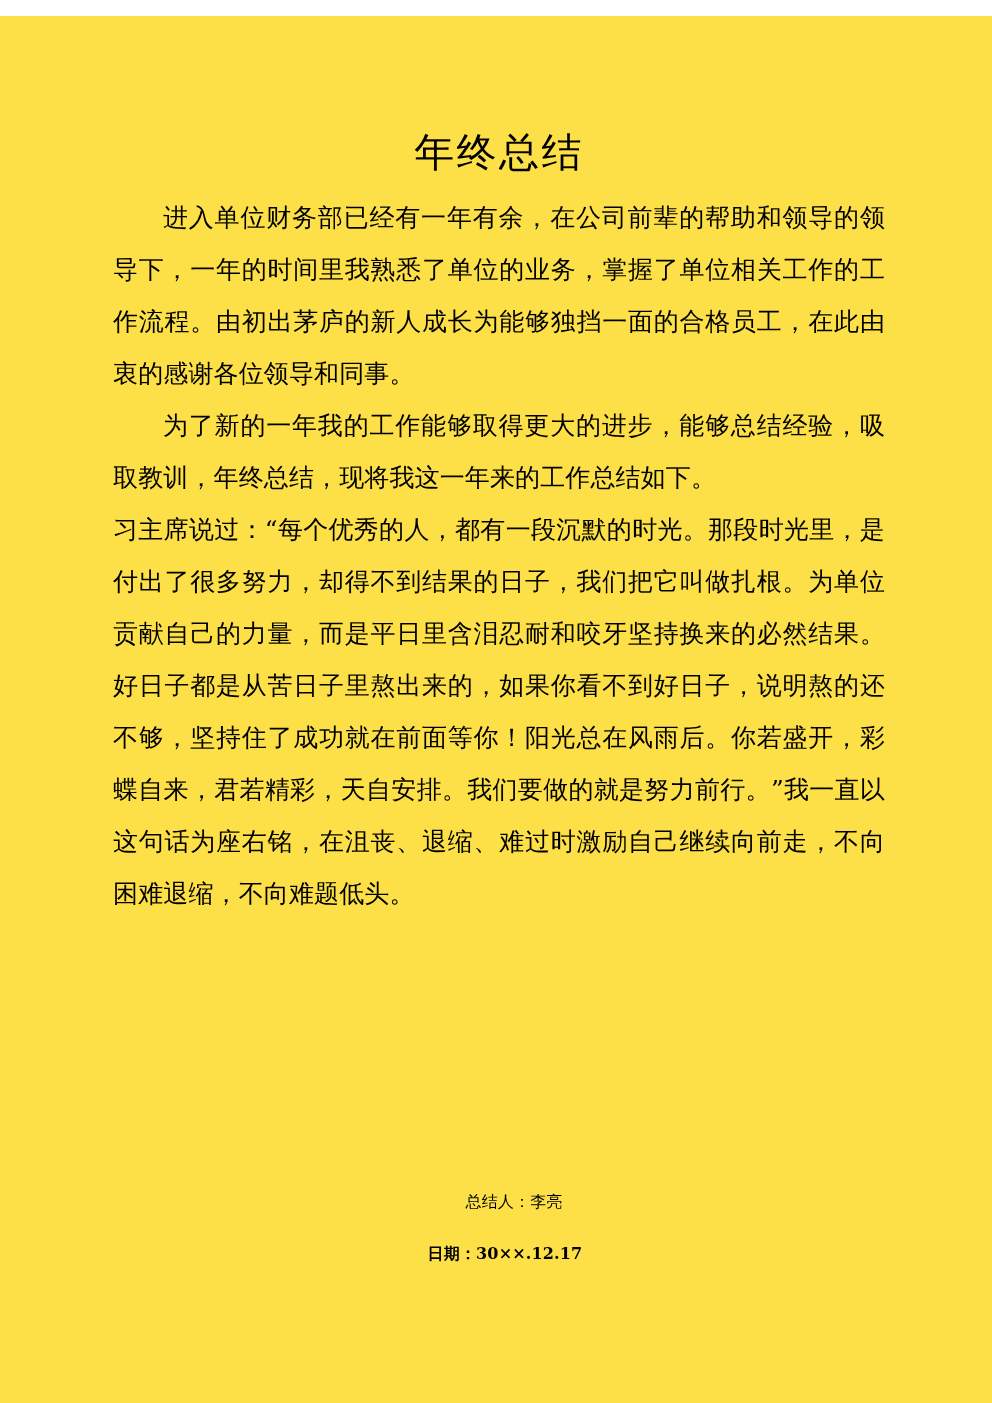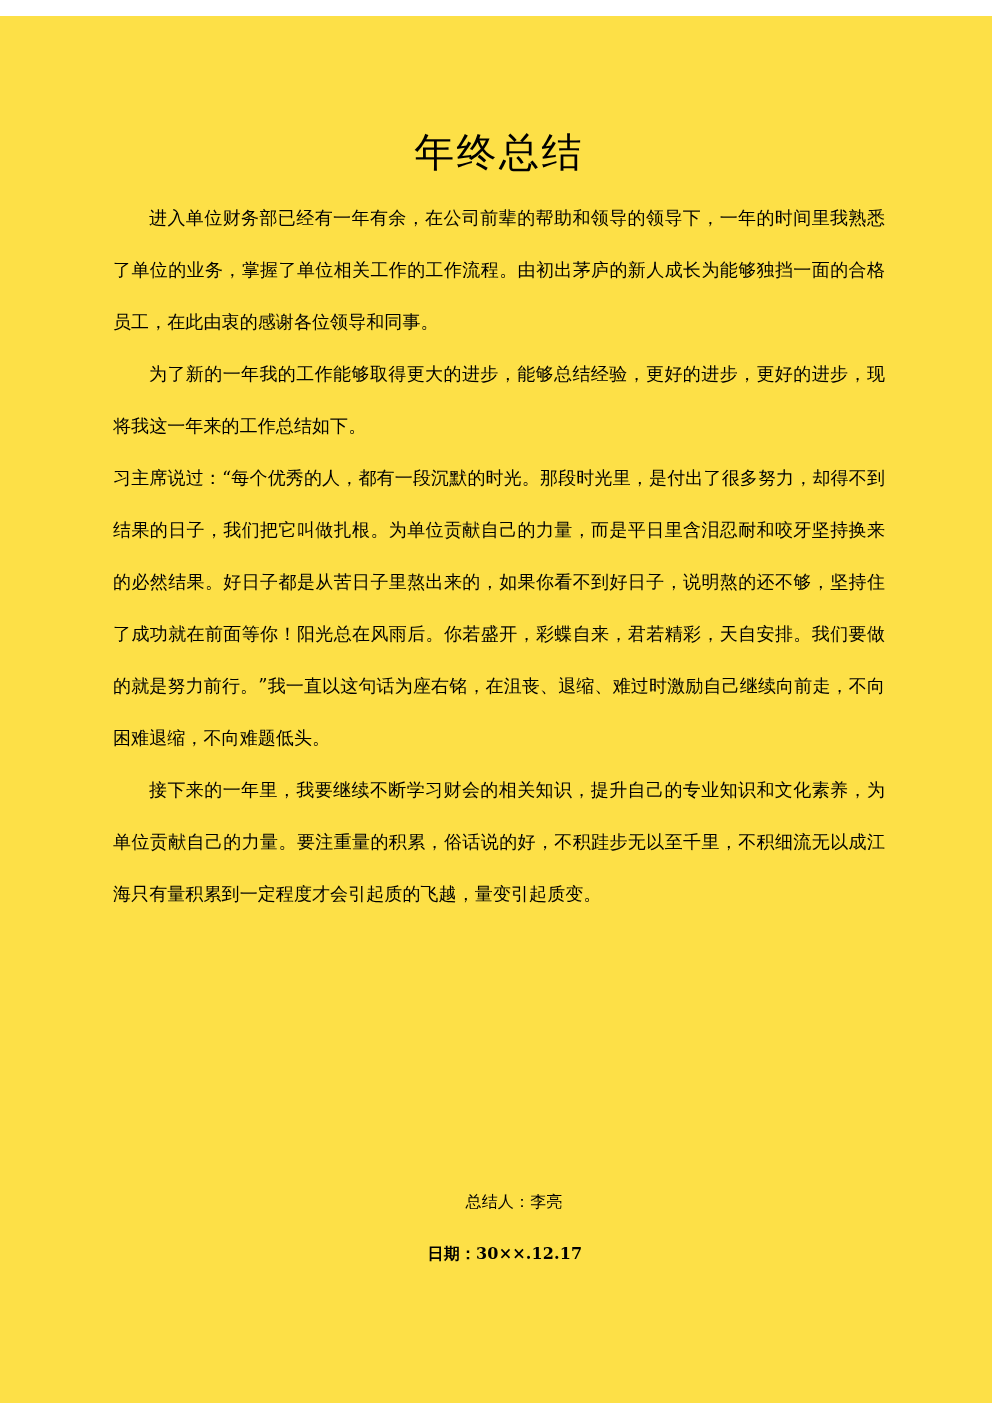--- a/index.html
+++ b/index.html
@@ -58,21 +58,21 @@
     left: 0;
     top: 176px;
     width: 772px;
   }
 
   p.para {
     margin: 0 0 0 0;
     padding: 0;
     font-family: "DejaVu Serif", "Liberation Serif", serif;
     font-weight: 400;
-    font-size: 18px;
+    font-size: 25px;
     line-height: 52px;
     letter-spacing: 0.005em;
     text-align: justify;
     text-justify: inter-character;
     color: #000000;
     word-break: break-all;
     -webkit-hyphens: none;
     hyphens: none;
   }
 
@@ -119,26 +119,25 @@
 <div class="page">
 
   <div class="doc-body">
 
     <h1 class="doc-title">年终总结</h1>
 
     <div class="content">
 
       <p class="para indent">进入单位财务部已经有一年有余，在公司前辈的帮助和领导的领导下，一年的时间里我熟悉了单位的业务，掌握了单位相关工作的工作流程。由初出茅庐的新人成长为能够独挡一面的合格员工，在此由衷的感谢各位领导和同事。</p>
 
-      <p class="para indent">为了新的一年我的工作能够取得更大的进步，能够总结经验，更好的进步，更好的进步，现将我这一年来的工作总结如下。</p>
+      <p class="para indent">为了新的一年我的工作能够取得更大的进步，能够总结经验，吸取教训，年终总结，现将我这一年来的工作总结如下。</p>
 
 
       <p class="para noindent">习主席说过：“每个优秀的人，都有一段沉默的时光。那段时光里，是付出了很多努力，却得不到结果的日子，我们把它叫做扎根。为单位贡献自己的力量，而是平日里含泪忍耐和咬牙坚持换来的必然结果。好日子都是从苦日子里熬出来的，如果你看不到好日子，说明熬的还不够，坚持住了成功就在前面等你！阳光总在风雨后。你若盛开，彩蝶自来，君若精彩，天自安排。我们要做的就是努力前行。”我一直以这句话为座右铭，在沮丧、退缩、难过时激励自己继续向前走，不向困难退缩，不向难题低头。</p>
 
-      <p class="para indent">接下来的一年里，我要继续不断学习财会的相关知识，提升自己的专业知识和文化素养，为单位贡献自己的力量。要注重量的积累，俗话说的好，不积跬步无以至千里，不积细流无以成江海只有量积累到一定程度才会引起质的飞越，量变引起质变。</p>
 
     </div>
 
     <div class="signature">
       <div class="sig-line sig-name">总结人：李亮</div>
       <div class="sig-line sig-date">日期：30××.12.17</div>
     </div>
 
   </div>
 

